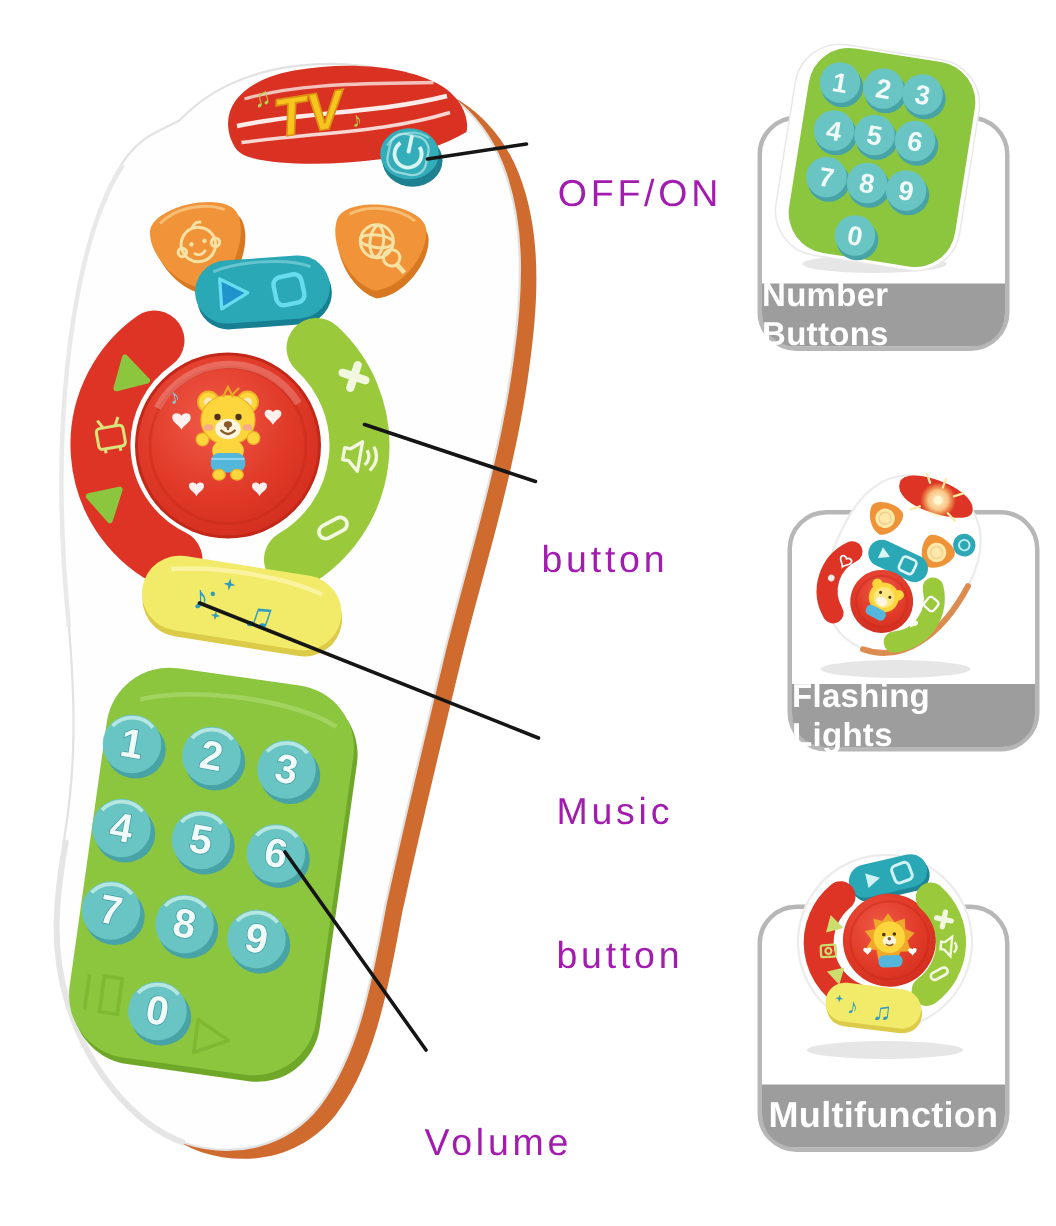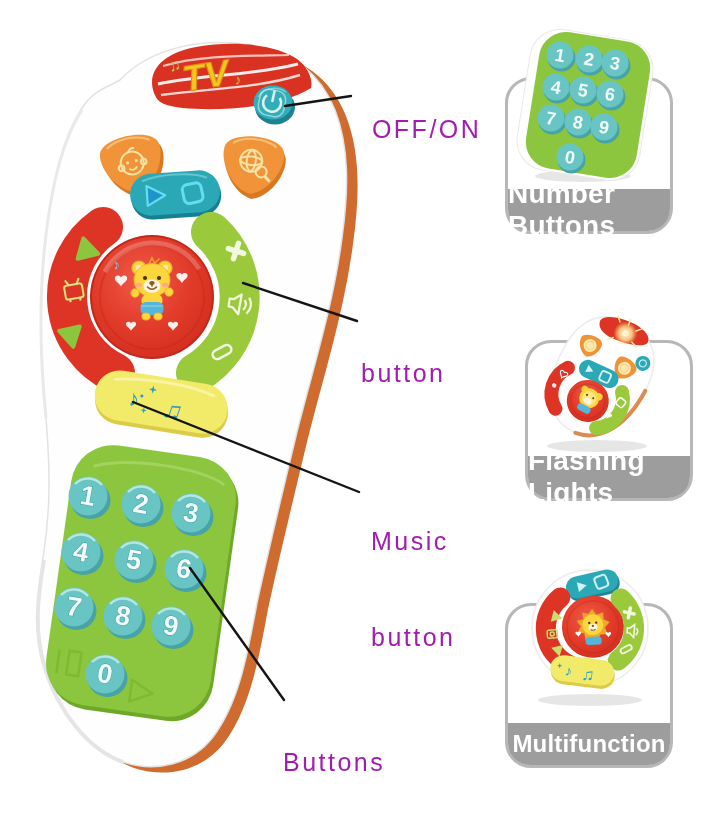--- a/index.html
+++ b/index.html
@@ -5,21 +5,21 @@
   html,body{margin:0;padding:0;background:#fff;}
   .stage{position:relative;width:704px;height:817px;background:#ffffff;overflow:hidden;
          font-family:"Liberation Sans",sans-serif;}
   .remote-svg{position:absolute;left:0;top:0;}
   .anno{position:absolute;color:#a21caf;font-size:25px;letter-spacing:2.5px;
         line-height:1.28;white-space:pre;}
   .panel{position:absolute;left:505px;width:168px;background:#fff;
          border:3px solid #b7b7b7;border-radius:26px;box-sizing:border-box;z-index:1;}
   .panel-caption{position:absolute;left:0;right:0;bottom:0;height:42px;background:#9d9d9d;
          border-radius:0 0 22px 22px;display:flex;align-items:center;justify-content:center;
-         color:#fff;font-weight:700;font-size:28px;letter-spacing:0.2px;}
+         color:#fff;font-weight:700;font-size:22px;letter-spacing:0.2px;}
   .panel-caption.big{height:42px;font-size:24px;}
   .mini{position:absolute;z-index:2;}
 </style>
 </head>
 <body>
 
 <div class="stage">
 
 <svg class="remote-svg" width="470" height="817" viewBox="0 0 470 817">
   <defs>
@@ -273,21 +273,21 @@
   <span>OFF/ON</span>
 </div>
 <div class="anno" style="left:361px;top:293px;">
   <div>button</div>
 </div>
 <div class="anno" style="left:371px;top:461px;">
   <div>Music</div>
   <div>button</div>
 </div>
 <div class="anno" style="left:283px;top:682px;">
-  <div>Buttons</div>
+  <div>Volume</div>
   
 </div>
 
 <div class="panel" style="top:77px;height:157px;">
   <div class="panel-caption">Number Buttons</div>
 </div>
 <div class="panel" style="top:340px;height:161px;margin-left:20px;">
   <div class="panel-caption">Flashing Lights</div>
 </div>
 <div class="panel" style="top:603px;height:165px;">

